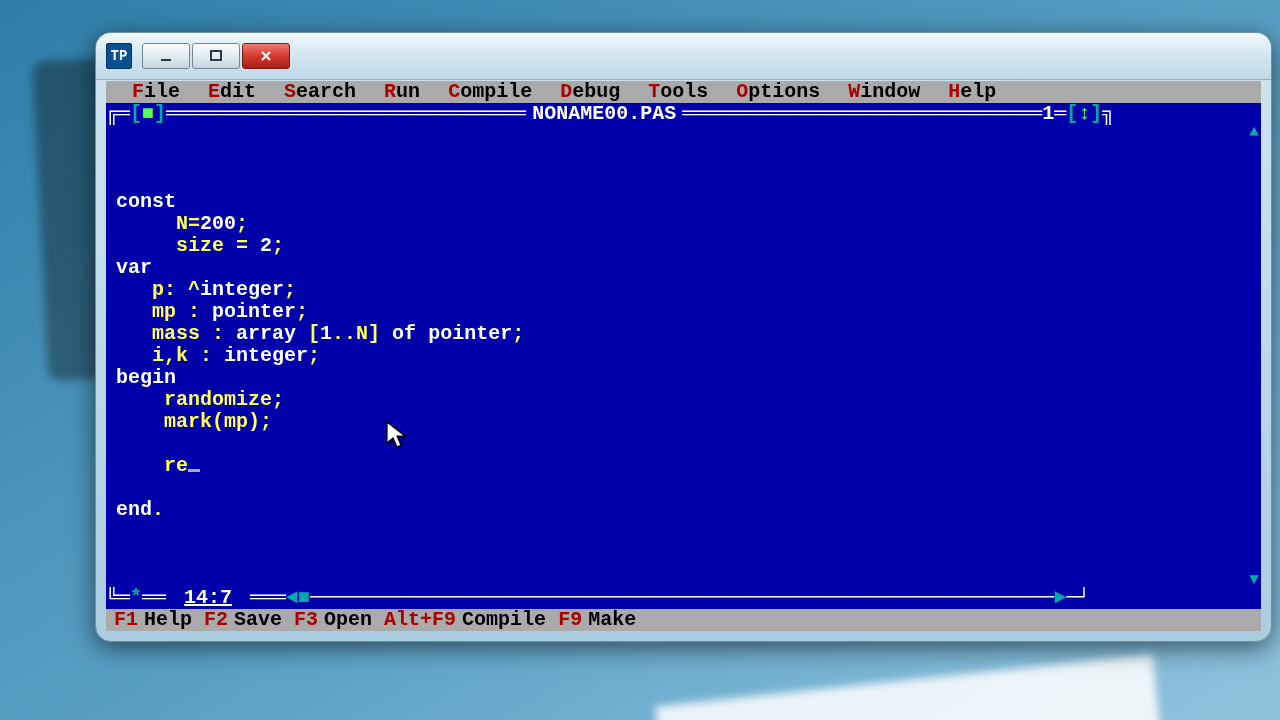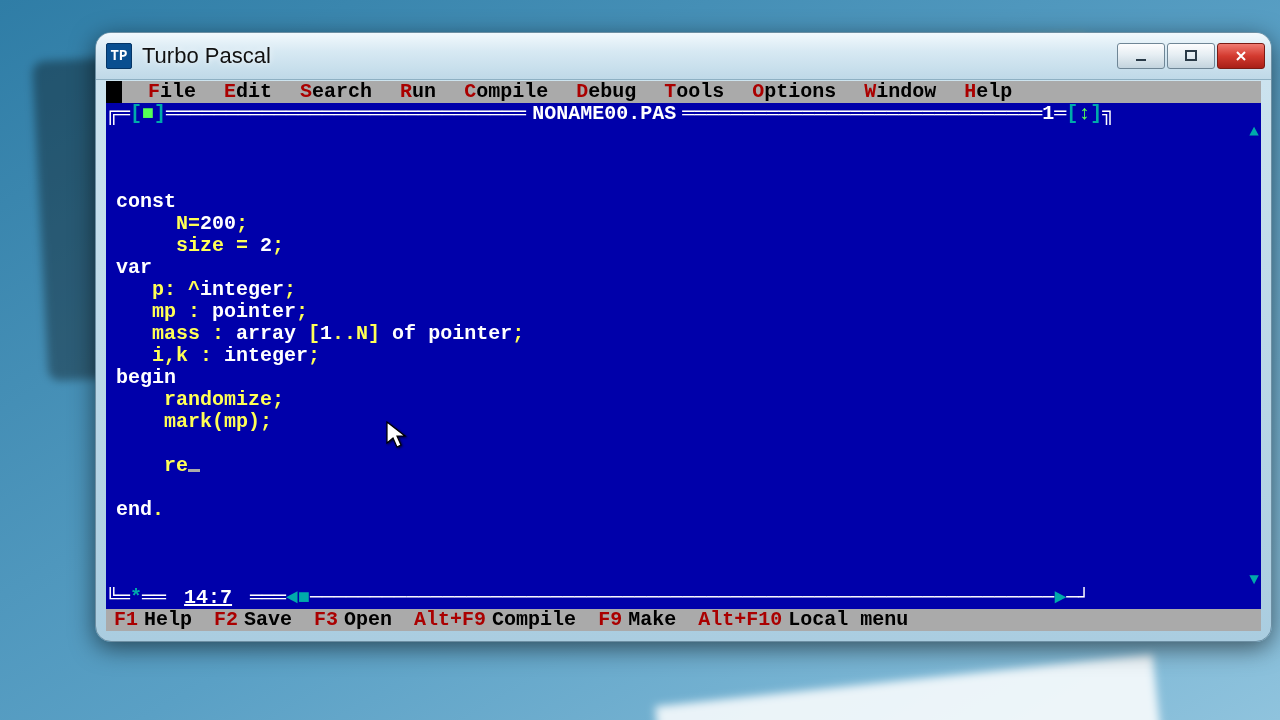--- a/index.html
+++ b/index.html
@@ -114,21 +114,20 @@
 
   .menubar {
     background: var(--dos-gray);
     color: #000;
     height: 22px;
     display: flex;
     align-items: center;
     padding-left: 12px;
     font-size: 20px;
     gap: 0;
-    margin-left: 16px;
   }
   .menu-item { padding: 0 14px; }
   .menu-item .hk { color: var(--dos-red); }
 
   .framebar {
     background: var(--dos-blue);
     color: var(--dos-white);
     height: 22px;
     font-size: 20px;
     display: flex;
@@ -194,21 +193,21 @@
   .bottom-frame .pos { color: var(--dos-white); padding: 0 6px; text-decoration: underline; }
 
   .statusbar {
     background: var(--dos-gray);
     color: #000;
     height: 22px;
     font-size: 20px;
     display: flex;
     align-items: center;
     padding-left: 8px;
-    gap: 22px;
+    gap: 12px;
   }
   .statusbar .key { color: var(--dos-red); margin-right: 6px; }
 
   .mouse-cursor {
     position: absolute;
     width: 22px; height: 28px;
     left: 280px; top: 340px;
     z-index: 50;
     pointer-events: none;
   }
@@ -219,21 +218,20 @@
 <body>
 
 <div class="desktop">
   <div class="bg-blob a"></div>
   <div class="bg-blob b"></div>
   <div class="bg-blob c"></div>
 
   <div class="win">
     <div class="titlebar">
       <span class="appicon">TP</span>
-      <span class="title-label">Turbo Pascal</span>
       <div class="winbtns">
         <span class="winbtn">
           <svg width="14" height="14" viewBox="0 0 14 14">
               <rect x="2" y="10" width="10" height="2" fill="currentColor"></rect>
             </svg>
         </span>
         <span class="winbtn">
           <svg width="14" height="14" viewBox="0 0 14 14">
               <rect x="2" y="2" width="10" height="9" fill="none" stroke="currentColor" stroke-width="2"></rect>
             </svg>
@@ -276,21 +274,20 @@
         <div class="bottom-frame">
           <span>╚═</span><span class="cyan">*</span><span>══ </span><span class="pos">14:7</span><span> ═══</span><span class="cyan">◄</span><span class="cyan">■</span><span id="bottom-fill">──────────────────────────────────────────────────────────────</span><span class="cyan">►</span><span>─┘</span>
         </div>
 
         <div class="statusbar" id="statusbar">
             <span><span class="key">F1</span>Help</span>
             <span><span class="key">F2</span>Save</span>
             <span><span class="key">F3</span>Open</span>
             <span><span class="key">Alt+F9</span>Compile</span>
             <span><span class="key">F9</span>Make</span>
-            <span><span class="key">Alt+F10</span>Local menu</span>
           </div>
 
         <div class="mouse-cursor">
           <svg width="22" height="28" viewBox="0 0 22 28">
             <path d="M1 1 L1 22 L7 17 L11 26 L15 24 L11 15 L19 15 Z" fill="#fff" stroke="#000" stroke-width="1.2"></path>
           </svg>
         </div>
 
       </div>
     </div>

